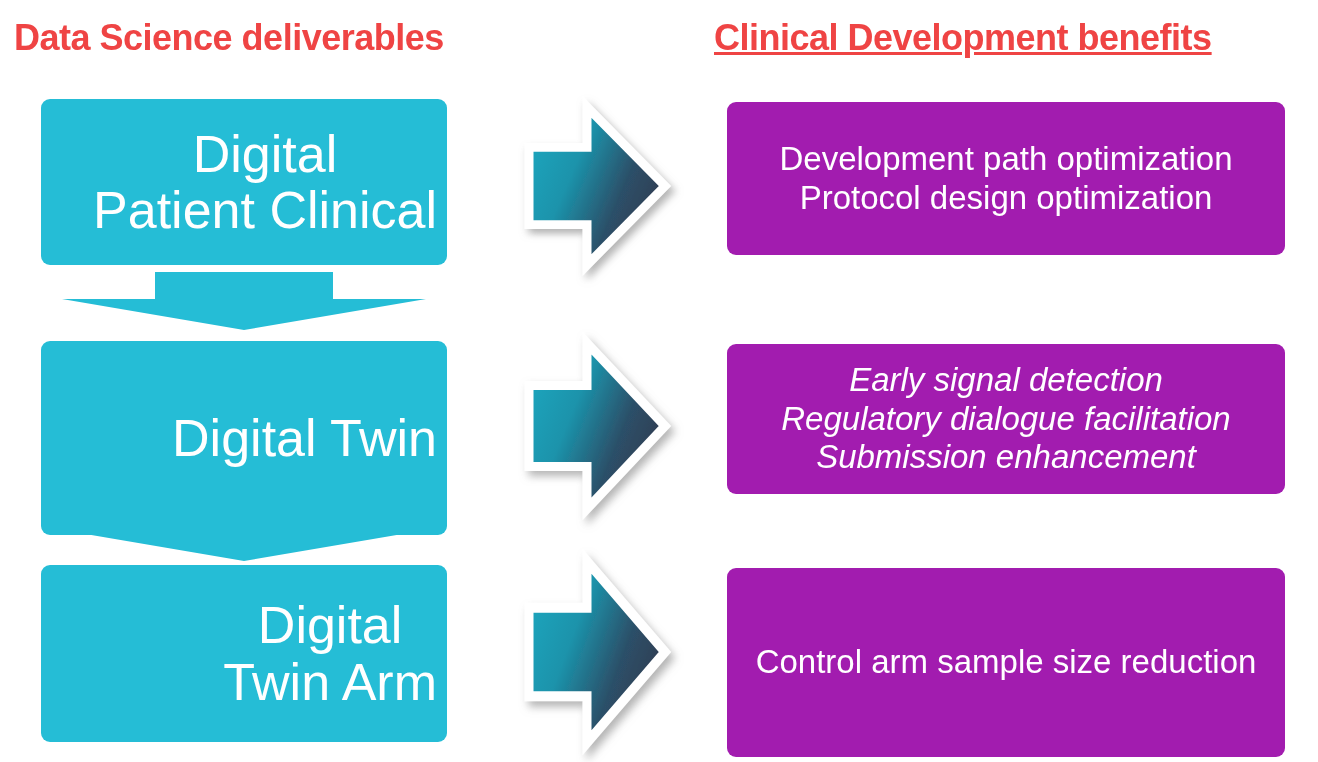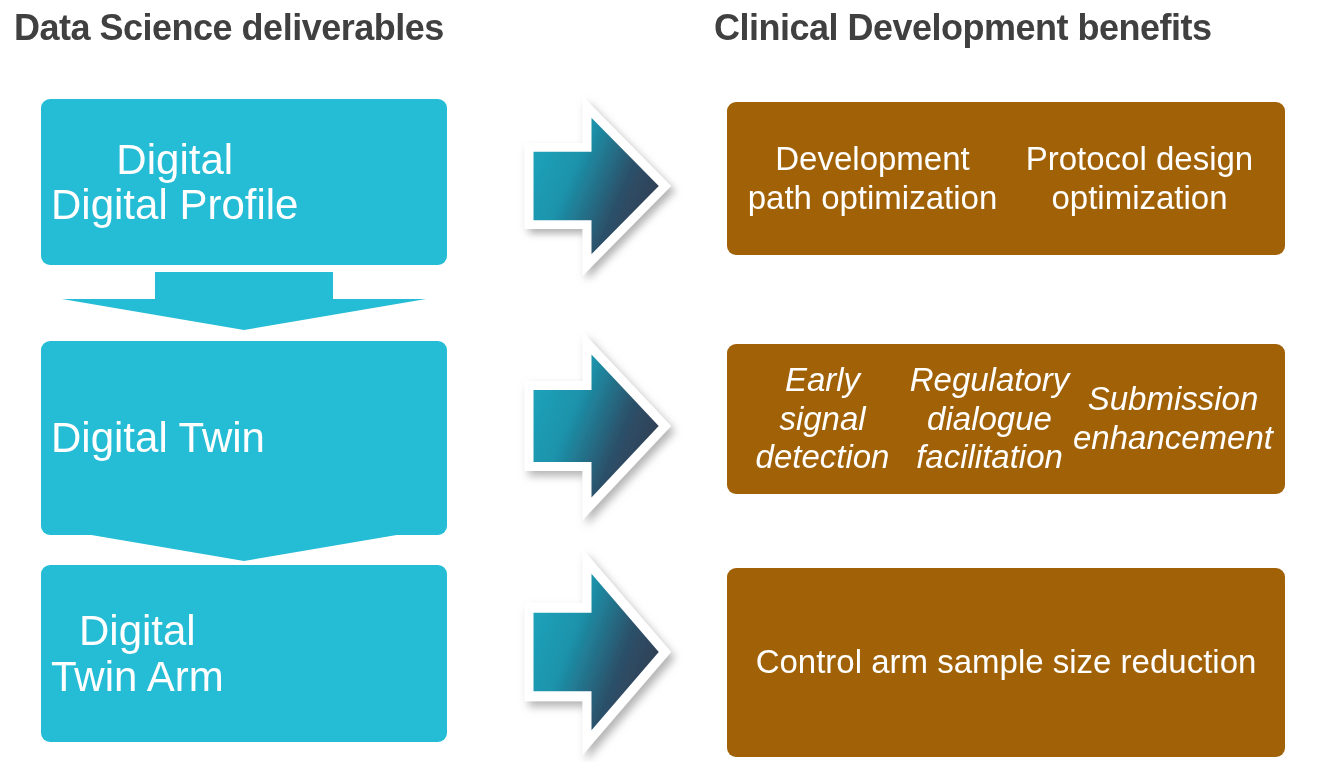--- a/index.html
+++ b/index.html
@@ -12,44 +12,44 @@
     height: 762px;
     position: relative;
     overflow: hidden;
     font-family: "Liberation Sans", sans-serif;
     -webkit-font-smoothing: antialiased;
   }
 
   
   .heading {
     position: absolute;
-    top: 6px;
+    top: 16px;
     font-weight: bold;
     font-size: 36px;
     line-height: 44px;
-    color: #404040;
+    color: #ef4444;
     letter-spacing: -0.5px;
     white-space: nowrap;
   }
   #heading-left  { left: 14px; }
-  #heading-right { left: 714px; }
+  #heading-right { left: 714px; text-decoration: underline; }
 
   
   .teal-box {
     position: absolute;
     left: 41px;
     width: 406px;
     background: #25bdd6;
     border-radius: 9px;
     color: #ffffff;
     display: flex;
     align-items: center;
-    justify-content: flex-start;
+    justify-content: flex-end;
     text-align: center;
-    font-size: 42px;
+    font-size: 52px;
     line-height: 1.08;
     font-weight: 300;
     box-sizing: border-box;
     padding: 4px 10px;
   }
   #teal-box-1 { top: 99px;  height: 166px; }
   #teal-box-2 { top: 341px; height: 194px; }
   #teal-box-3 { top: 565px; height: 177px; }
 
   .teal-box .box-text { display: block; }
@@ -74,24 +74,25 @@
   #benefit-arrow-1 { top: 104px; height: 164px; }
   #benefit-arrow-2 { top: 340px; height: 172px; }
   #benefit-arrow-3 { top: 558px; height: 188px; }
   .benefit-arrow svg { display: block; width: 100%; height: 100%; overflow: visible; }
 
   
   .dark-box {
     position: absolute;
     left: 727px;
     width: 558px;
-    background: #a16207;
+    background: #a21caf;
     border-radius: 9px;
     color: #ffffff;
     display: flex;
+    flex-direction: column;
     align-items: center;
     justify-content: center;
     text-align: center;
     font-size: 33px;
     line-height: 1.18;
     font-weight: 400;
     box-sizing: border-box;
     padding: 6px 12px;
   }
   #dark-box-1 { top: 102px; height: 153px; }
@@ -103,21 +104,21 @@
 </head>
 <body>
 
 <div class="heading" id="heading-left">Data Science deliverables</div>
 
 <div class="heading" id="heading-right">Clinical Development benefits</div>
 
 <div class="teal-box" id="teal-box-1">
   <span>
     <span class="box-text">Digital</span>
-    <span class="box-text">Digital Profile</span>
+    <span class="box-text">Patient Clinical</span>
   </span>
 </div>
 
 <div class="flow-connector" id="flow-connector-1">
   <svg viewBox="0 0 364 58" preserveAspectRatio="none" aria-hidden="true">
     <polygon points="93,0 271,0 271,27 364,27 182,58 0,27 93,27" fill="#25bdd6"></polygon>
   </svg>
 </div>
 
 <div class="teal-box" id="teal-box-2">

